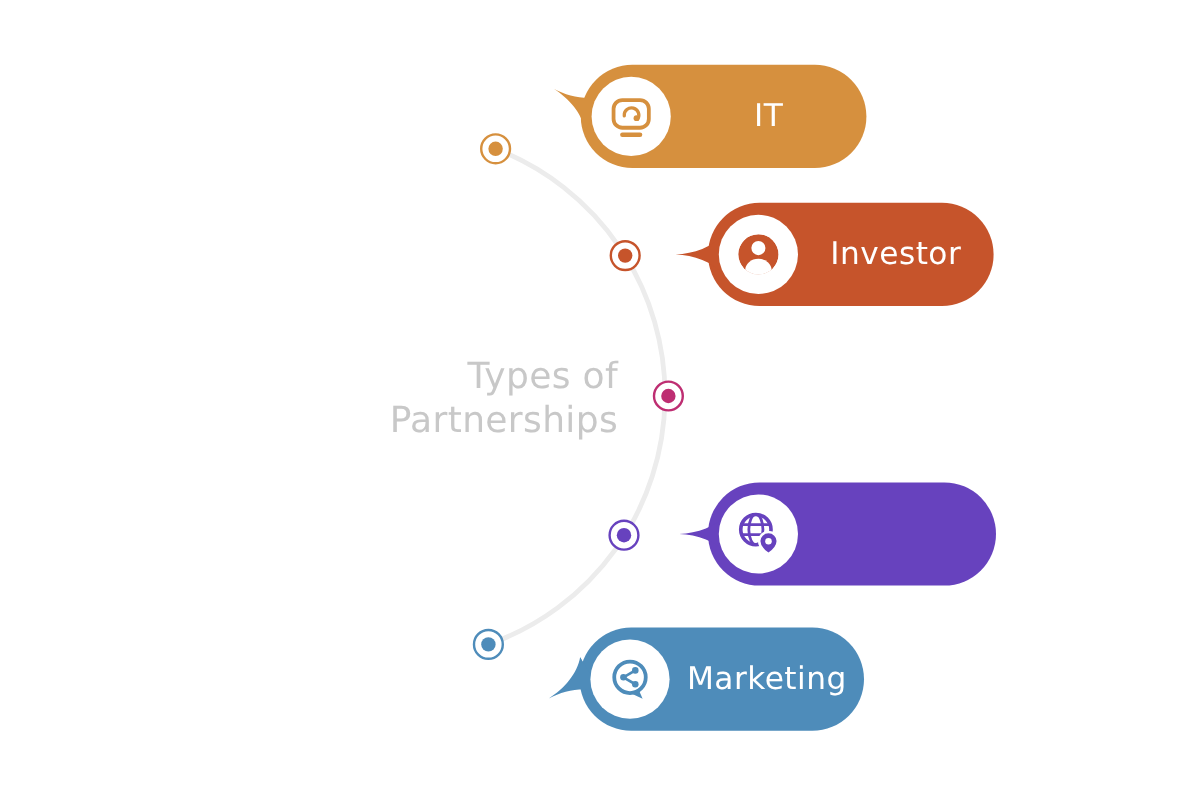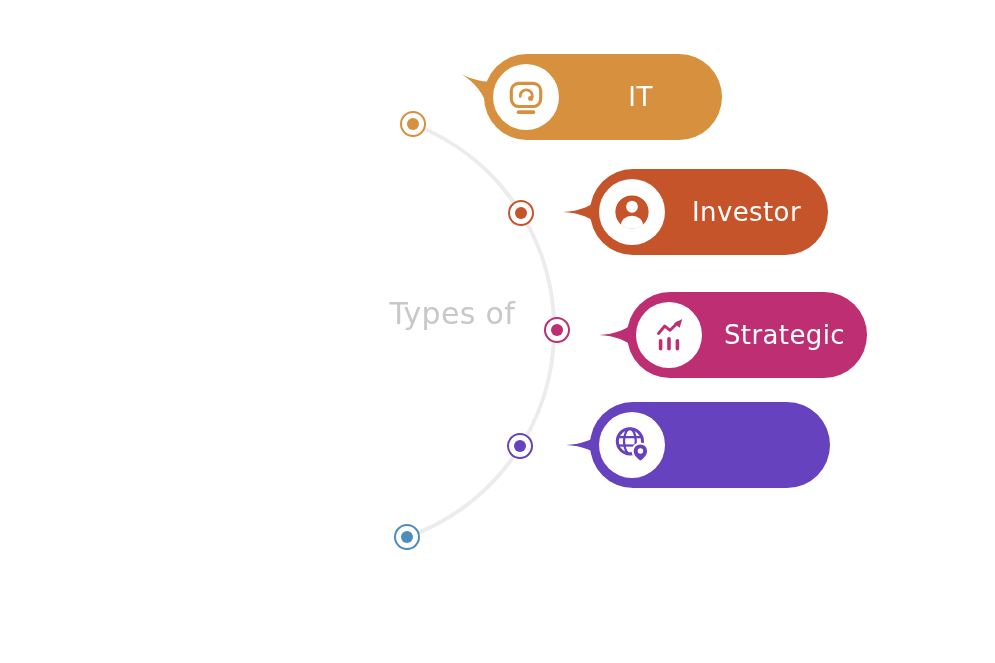--- a/index.html
+++ b/index.html
@@ -68,20 +68,21 @@
   </svg>
 
   <div class="dot d0" style="--c: #D6903E;"></div>
   <div class="dot d1" style="--c: #C6542B;"></div>
   <div class="dot d2" style="--c: #BE2E72;"></div>
   <div class="dot d3" style="--c: #6742BE;"></div>
   <div class="dot d4" style="--c: #4E8CBA;"></div>
 
   <div class="title">
     <div>Types of</div>
+    <div>Partnerships</div>
   </div>
 
   <div class="pill p0" style="--c: #D6903E;">
     <svg class="tail" viewBox="0 0 40 36">
       <path d="M40,1 C31,12 15,17.5 0,18 C15,18.5 31,24 40,35 Z" fill="currentColor"></path>
     </svg>
     <div class="badge">
       <svg class="glyph" viewBox="0 0 40 40">
         <rect x="6" y="7" width="28" height="22" rx="7" fill="none" stroke="currentColor" stroke-width="3"></rect>
         <path d="M14.5,19.5 a5.8,5.8 0 1 1 10.6,2.8" fill="none" stroke="currentColor" stroke-width="2.6" stroke-linecap="round"></path>
@@ -104,50 +105,54 @@
         <g clip-path="url(#invclip)">
           <circle cx="20" cy="20" r="16" fill="currentColor"></circle>
           <circle cx="20" cy="15" r="5.6" fill="#ffffff"></circle>
           <ellipse cx="20" cy="32.5" rx="10.5" ry="9" fill="#ffffff"></ellipse>
         </g>
       </svg>
     </div>
     <div class="label">Investor</div>
   </div>
 
-  <div class="pill p2" style="--c: #BE2E72;">
-    <svg class="tail" viewBox="0 0 40 36">
-      <path d="M40,1 C31,12 15,17.5 0,18 C15,18.5 31,24 40,35 Z" fill="currentColor"></path>
-    </svg>
-    <div class="badge">
-      <svg class="glyph" viewBox="0 0 40 40">
-        <g stroke="currentColor" stroke-width="3.4" stroke-linecap="round">
-          <line x1="12" y1="25.5" x2="12" y2="33"></line>
-          <line x1="20" y1="23.5" x2="20" y2="33"></line>
-          <line x1="28" y1="25.5" x2="28" y2="33"></line>
-        </g>
-        <path d="M10,18.5 L16,11.5 L21,15.5 L28,8.5" fill="none" stroke="currentColor" stroke-width="2.8" stroke-linecap="round" stroke-linejoin="round"></path>
-        <polygon points="24.8,8.8 32.6,4.8 30.2,13" fill="currentColor"></polygon>
-      </svg>
-    </div>
-    <div class="label">Strategic</div>
-  </div>
 
   <div class="pill p3" style="--c: #6742BE;">
     <svg class="tail" viewBox="0 0 40 36">
       <path d="M40,1 C31,12 15,17.5 0,18 C15,18.5 31,24 40,35 Z" fill="currentColor"></path>
     </svg>
     <div class="badge">
       <svg class="glyph" viewBox="0 0 40 40">
         <g fill="none" stroke="currentColor">
           <circle cx="18" cy="16.5" r="12" stroke-width="2.9"></circle>
           <ellipse cx="18" cy="16.5" rx="5.6" ry="12" stroke-width="2.2"></ellipse>
           <line x1="7" y1="12.5" x2="29" y2="12.5" stroke-width="2.2"></line>
           <line x1="7" y1="20.5" x2="29" y2="20.5" stroke-width="2.2"></line>
         </g>
         <path d="M28,18.5 c-4.1,0 -7.4,3.2 -7.4,7.1 c0,5.2 5.6,9.2 7.4,10.4 c1.8,-1.2 7.4,-5.2 7.4,-10.4 c0,-3.9 -3.3,-7.1 -7.4,-7.1 z" fill="currentColor" stroke="#ffffff" stroke-width="2"></path>
         <circle cx="28" cy="25.8" r="2.6" fill="#ffffff"></circle>
       </svg>
     </div>
   </div>
 
+  <div class="pill p4" style="--c: #4E8CBA;">
+    <svg class="tail" viewBox="0 0 40 36">
+      <path d="M40,1 C31,12 15,17.5 0,18 C15,18.5 31,24 40,35 Z" fill="currentColor"></path>
+    </svg>
+    <div class="badge">
+      <svg class="glyph" viewBox="0 0 40 40">
+        <circle cx="20" cy="18.5" r="12.5" fill="none" stroke="currentColor" stroke-width="3"></circle>
+        <path d="M27,28.5 L30,35.5 L21.5,31.5 Z" fill="currentColor"></path>
+        <g stroke="currentColor" stroke-width="2.1">
+          <line x1="14.8" y1="18.5" x2="24.2" y2="13"></line>
+          <line x1="14.8" y1="18.5" x2="24.2" y2="24"></line>
+        </g>
+        <g fill="currentColor">
+          <circle cx="14.8" cy="18.5" r="2.6"></circle>
+          <circle cx="24.2" cy="13" r="2.6"></circle>
+          <circle cx="24.2" cy="24" r="2.6"></circle>
+        </g>
+      </svg>
+    </div>
+    <div class="label">Marketing</div>
+  </div>
 
 </div>
 
 </body></html>

